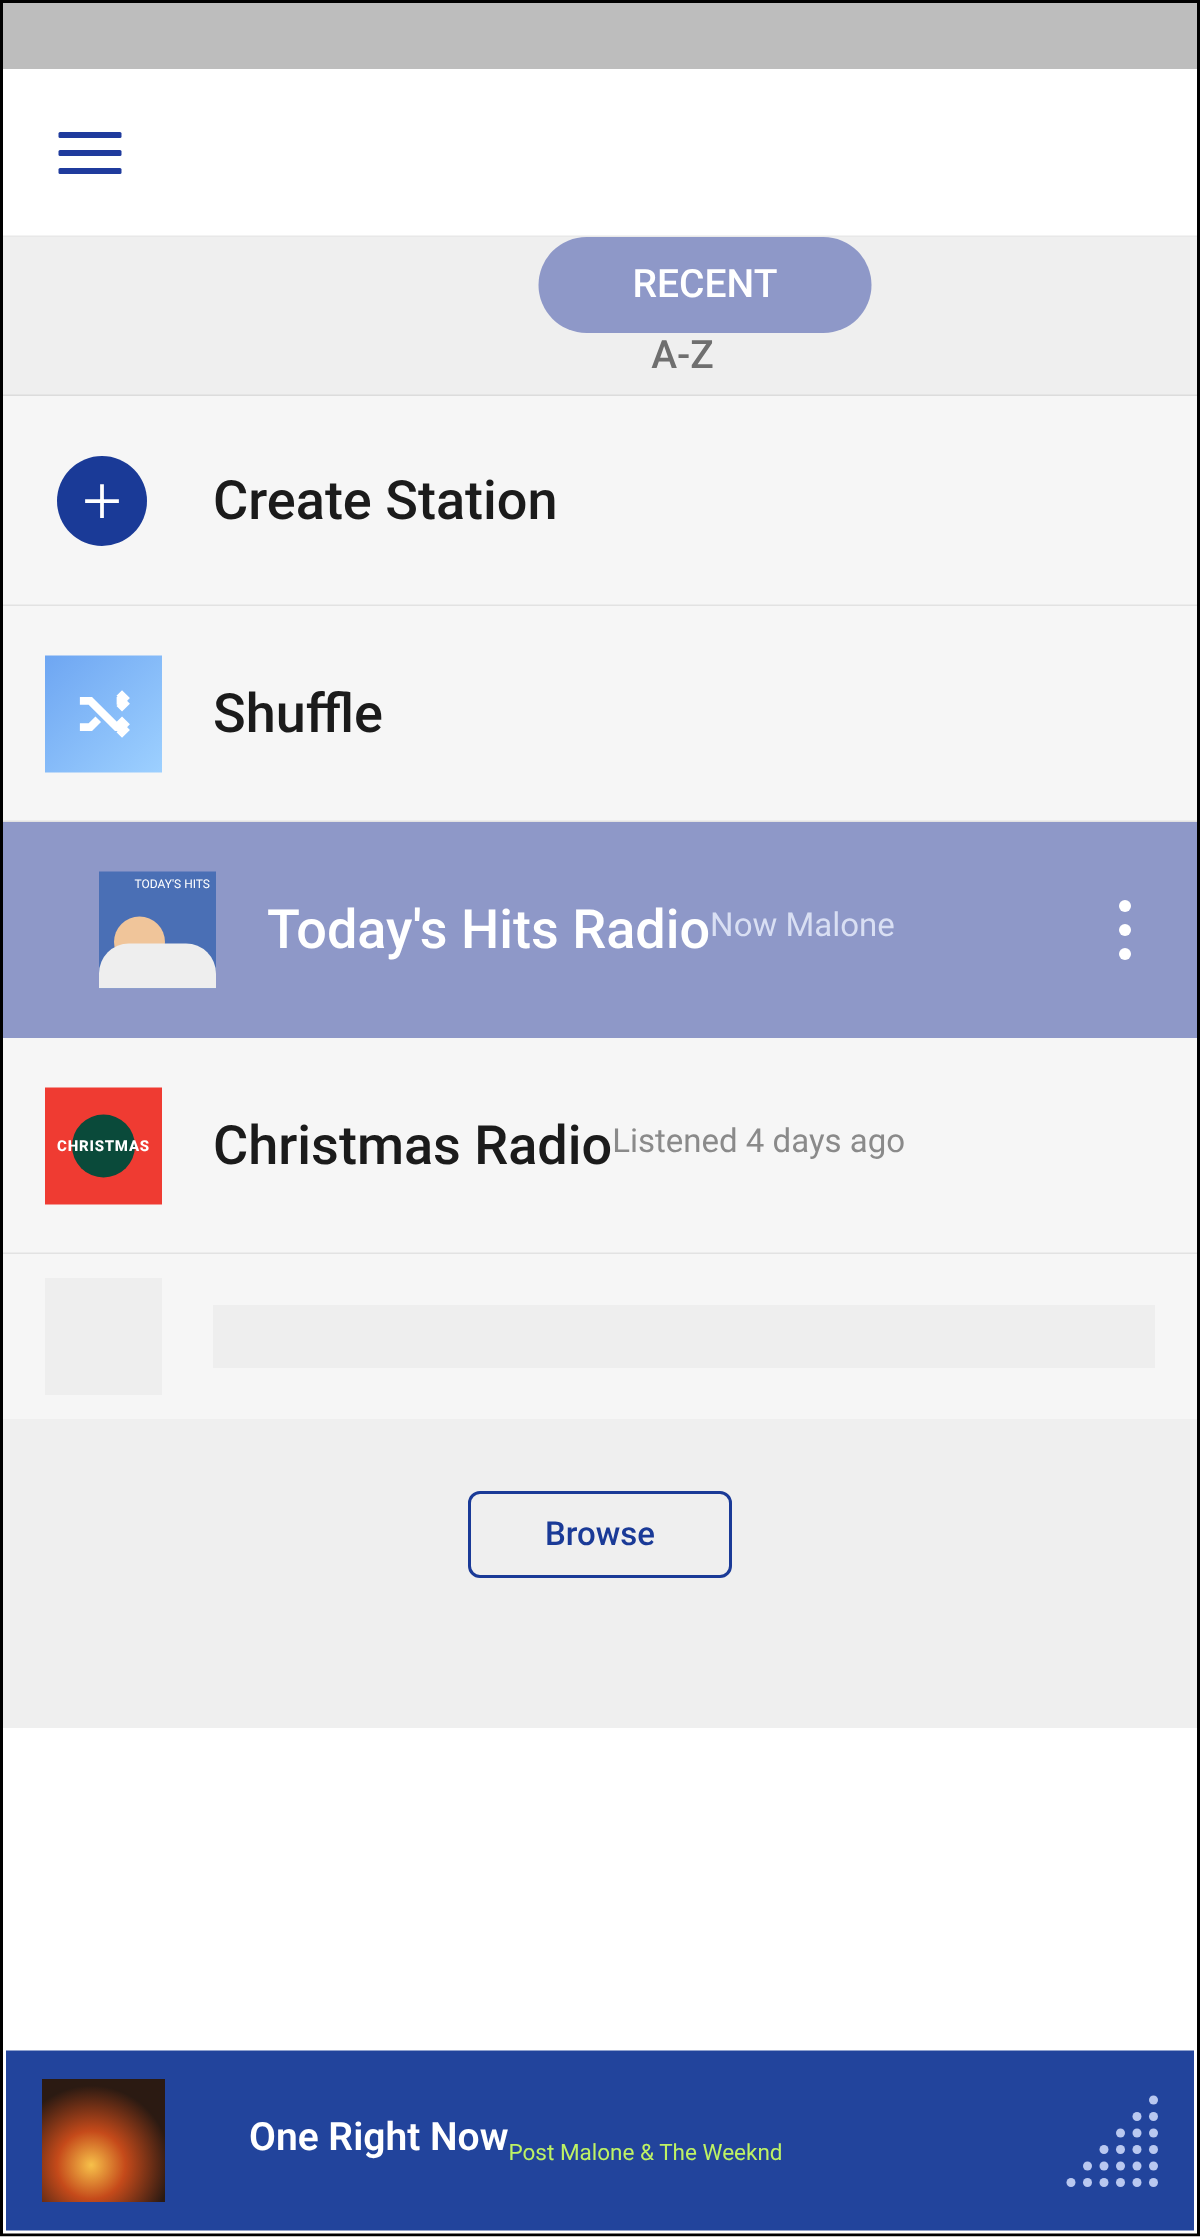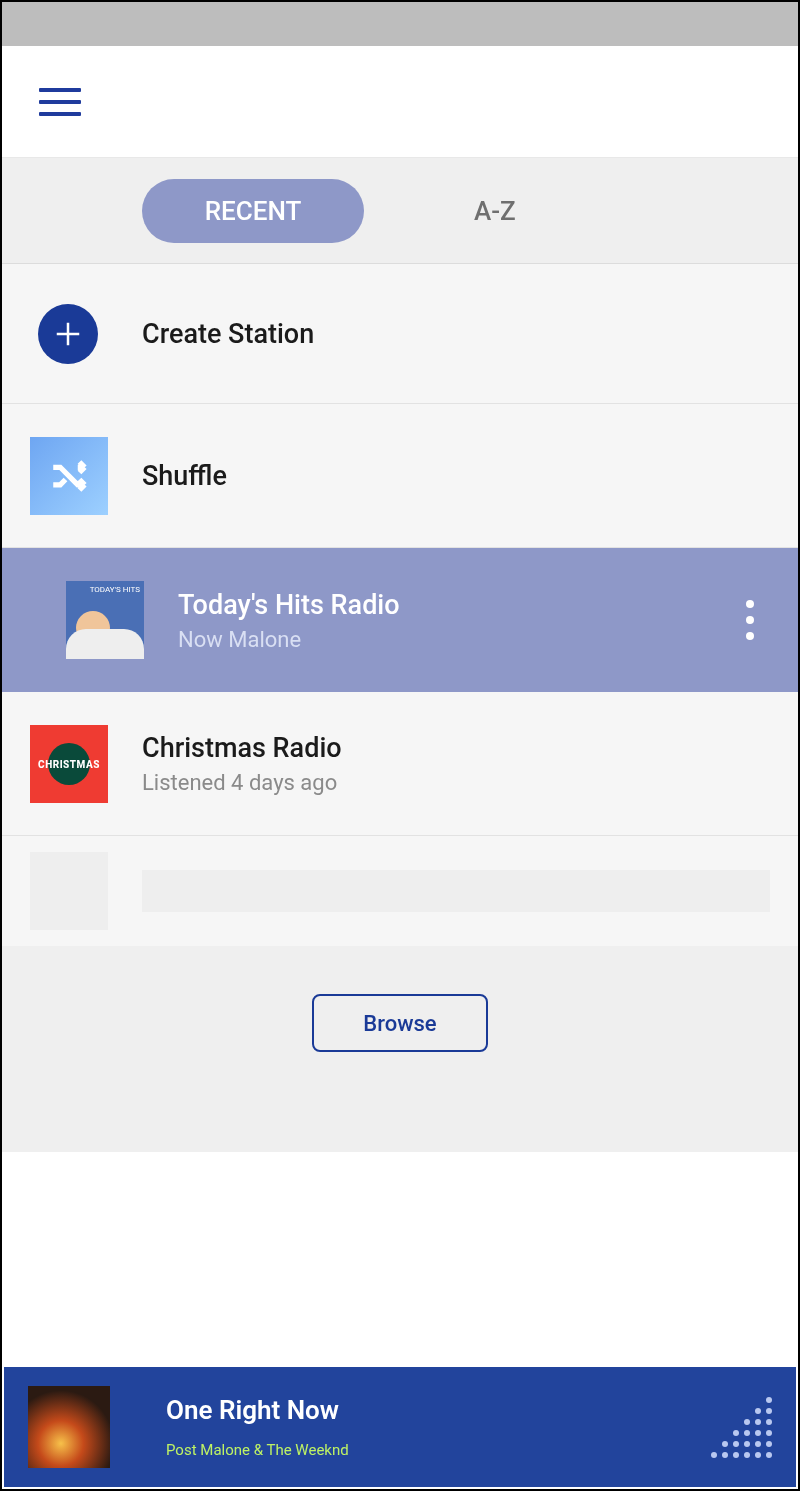--- a/index.html
+++ b/index.html
@@ -8,30 +8,30 @@
   .statusbar { height: 44px; background: #bdbdbd; }
   .header { display: flex; align-items: center; height: 112px; background: #fff; padding: 0 10px; border-bottom: 1px solid #e8e8e8;}
   .hamburger { width: 60px; height: 60px; display:flex; flex-direction:column; justify-content:center; align-items:center; gap:8px; margin-left:18px; margin-right:10px; cursor:pointer;}
   .hamburger span { width: 42px; height: 4px; background:#1f3b9d; border-radius:1px;}
   .top-toggle { position: relative; display:flex; align-items:center; margin-left: 80px;}
   .toggle-pill { display:flex; align-items:center; height:64px; border-radius:32px; background:#e9e9eb; }
   .toggle-seg { height:64px; display:flex; align-items:center; justify-content:center; font-weight:700; letter-spacing:1px; font-size:22px; }
   .seg-my { width: 240px; color:#1f3b9d; background:#fff; border-radius:32px; }
   .seg-browse { width: 180px; color:#7a7a7a; }
   .highlight-oval { position:absolute; left:-8px; top:-4px; width:256px; height:72px; border:4px solid #e2041b; border-radius:36px; pointer-events:none;}
-  .sort-row { display:flex; align-items:center; height:106px; background:#efefef; border-bottom:1px solid #dcdcdc;}
+  .sort-row { display:flex; align-items:center; height:106px; background:#efefef; border-bottom:1px solid #dcdcdc;flex-direction:column;}
   .sort-pill { margin-left:140px; width:222px; height:64px; border-radius:32px; background:#8e98c8; color:#fff; display:flex; align-items:center; justify-content:center; font-size:26px; font-weight:500;}
   .sort-az { margin-left:110px; color:#6f6f6f; font-size:26px; font-weight:500;}
   .row { display:flex; align-items:center; padding: 0 28px; background:#f6f6f6; border-bottom:1px solid #e2e2e2;}
   .row.create { height:140px; }
   .row.shuffle { height:144px; }
   .row.station { height:144px; }
   .plus-circle { width:60px; height:60px; border-radius:30px; background:#1a3a97; display:flex; align-items:center; justify-content:center; margin-right:44px; margin-left:8px;}
   .plus-circle svg { width:30px; height:30px; fill:#fff;}
-  .row-title { font-size:27px; color:#1b1b1b; font-weight:500;}
+  .row-title { font-size:36px; color:#1b1b1b; font-weight:500;}
   .row-sub { font-size:22px; color:#8a8a8a; margin-top:6px;}
   .thumb { width:78px; height:78px; margin-right:34px; margin-left:0; display:flex; align-items:center; justify-content:center; flex-shrink:0;}
   .shuffle-thumb { background: linear-gradient(135deg,#6ea6f2,#9dd0ff); }
   .shuffle-thumb svg { width:42px; height:42px; stroke:#fff; stroke-width:3; fill:none;}
   .playing { background:#8e98c8 !important; border-bottom:none !important;}
   .playing .row-title { color:#fff; }
   .playing .row-sub { color:#d9dff3; }
   .hits-thumb { background:#4a6fb5; position:relative; overflow:hidden;margin-left:36px;}
   .hits-thumb::before{content:"";position:absolute;left:10px;top:30px;width:34px;height:34px;border-radius:50%;background:#f0c59a;}
   .hits-thumb::after{content:"";position:absolute;left:0;bottom:0;width:78px;height:30px;background:#eee;border-radius:20px 20px 0 0;}
@@ -46,21 +46,21 @@
   .placeholder-text { height:42px; background:#eee; flex:1;}
   .empty-space { background:#efefef; padding: 48px 0 100px; text-align:center;}
   .help-text { color:#8a8a8a; font-size:22px; margin-bottom:28px;}
   .browse-btn { display:inline-flex; align-items:center; justify-content:center; width:176px; height:58px; border:2px solid #1a3a97; border-radius:8px; color:#1a3a97; background:#efefef; font-size:22px; font-weight:500;}
   .now-playing-bar { position:absolute; left:2px; right:2px; bottom:2px; height:120px; background:#22449c; display:flex; align-items:center; padding:0 24px;gap:28px;}
   .np-thumb { width:82px; height:82px; background: radial-gradient(circle at 40% 70%, #f7c14a 0%, #c54a1a 30%, #2b1a12 70%); margin-right:28px;}
   .np-title{ color:#fff; font-size:26px; font-weight:600;}
   .np-sub{ color:#bef264; font-size:15px; margin-top:16px;}
   .eq-icon { margin-left:auto; display:grid; grid-template-columns: repeat(6, 6px); grid-auto-rows:6px; gap:5px;}
   .eq-icon span{ width:6px; height:6px; border-radius:3px; background:#b9c8f0;}
-  .col{display:flex;flex-direction:column;justify-content:center;}
+  .col{display:flex;flex-direction:row;justify-content:center;}
 </style>
 </head>
 <body>
 
 <div class="frame">
   <div class="statusbar"></div>
 
   <div class="header">
     <div class="hamburger">
       <span></span>

